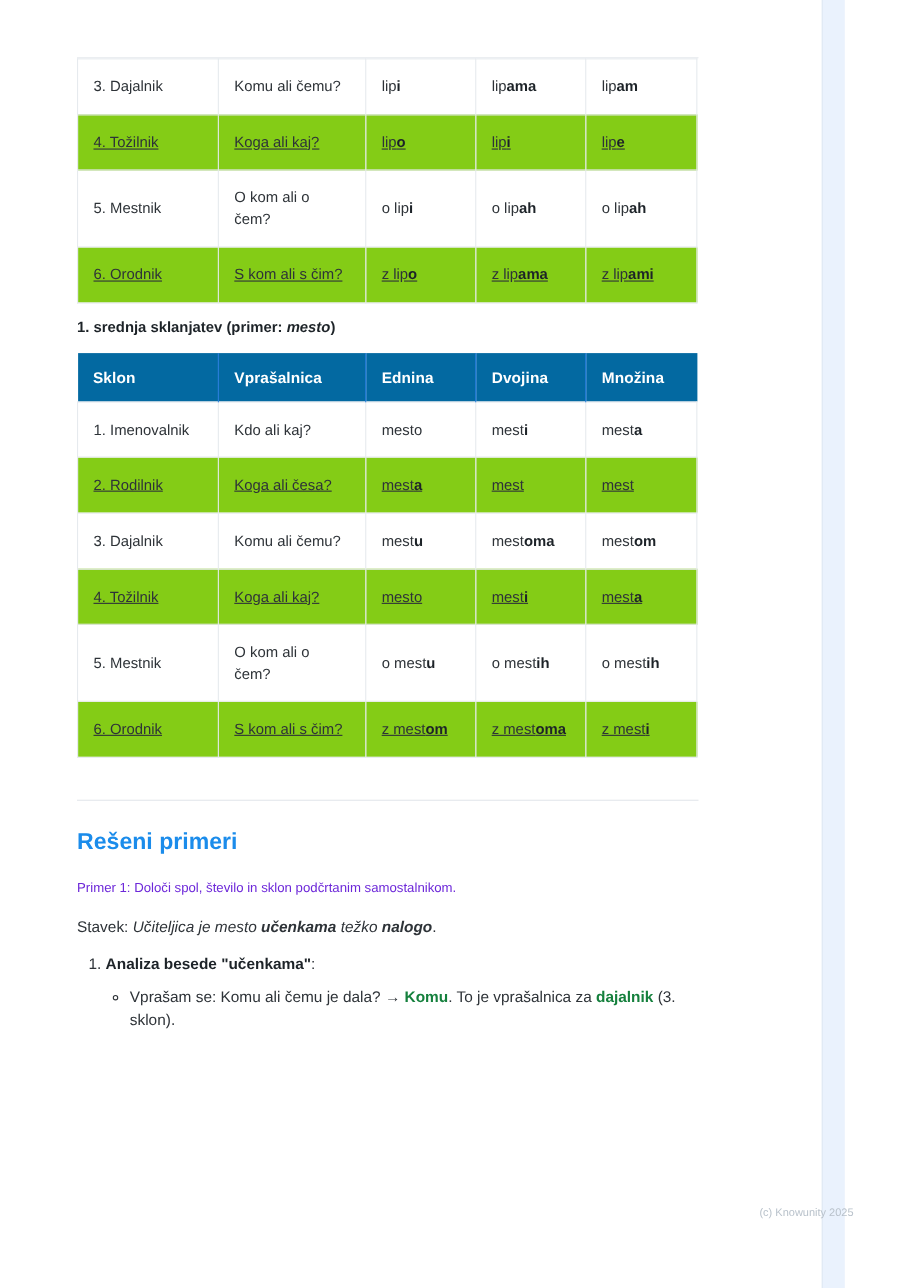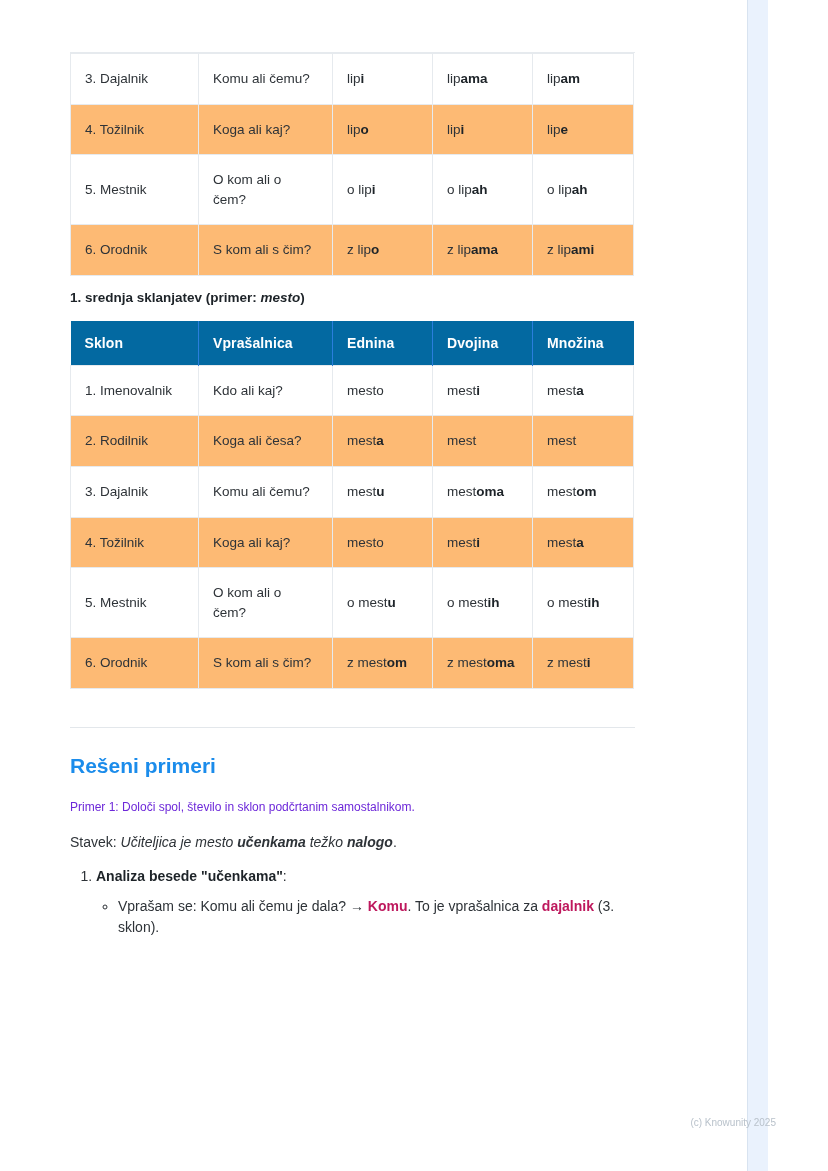--- a/index.html
+++ b/index.html
@@ -42,21 +42,21 @@
     border-right: 1px solid #2a7edc;
     letter-spacing: .1px;
   }
   table.decl th:last-child { border-right: none; }
   table.decl td {
     padding: 15px 14px;
     border: 1px solid #e6eaee;
     vertical-align: middle;
     line-height: 1.45;
   }
-  table.decl tr.alt td { background: #fdba74; }
+  table.decl tr.alt td { background: #84cc16; text-decoration: underline; }
   table.decl b { font-weight: bold; color: #1d2328; }
 
   
   col.c1 { width: 128px; }
   col.c2 { width: 134px; }
   col.c3 { width: 100px; }
   col.c4 { width: 100px; }
   col.c5 { width: 101px; }
 
   
@@ -110,21 +110,21 @@
   ol.steps > li { margin-bottom: 12px; }
   ol.steps > li > b { font-weight: bold; color: #1d2328; }
 
   ul.bullets {
     margin: 12px 0 0 0;
     padding-left: 22px;
     font-size: 14px;
     color: #2e3338;
   }
   ul.bullets li { line-height: 1.55; }
-  ul.bullets b { font-weight: bold; color: #be185d; }
+  ul.bullets b { font-weight: bold; color: #15803d; }
 
   
   .rail {
     position: absolute;
     top: 0;
     right: 60px;
     width: 20px;
     height: 1171px;
     background: #eaf2fd;
   }
@@ -132,21 +132,21 @@
     position: absolute;
     top: 0;
     right: 80px;
     width: 1px;
     height: 1171px;
     background: #d8e3f0;
   }
   .watermark {
     position: absolute;
     right: 52px;
-    bottom: 43px;
+    bottom: 63px;
     font-size: 10px;
     color: #b9c2cb;
     white-space: nowrap;
   }
 </style>
 </head>
 <body>
 
 <div class="page">
 

